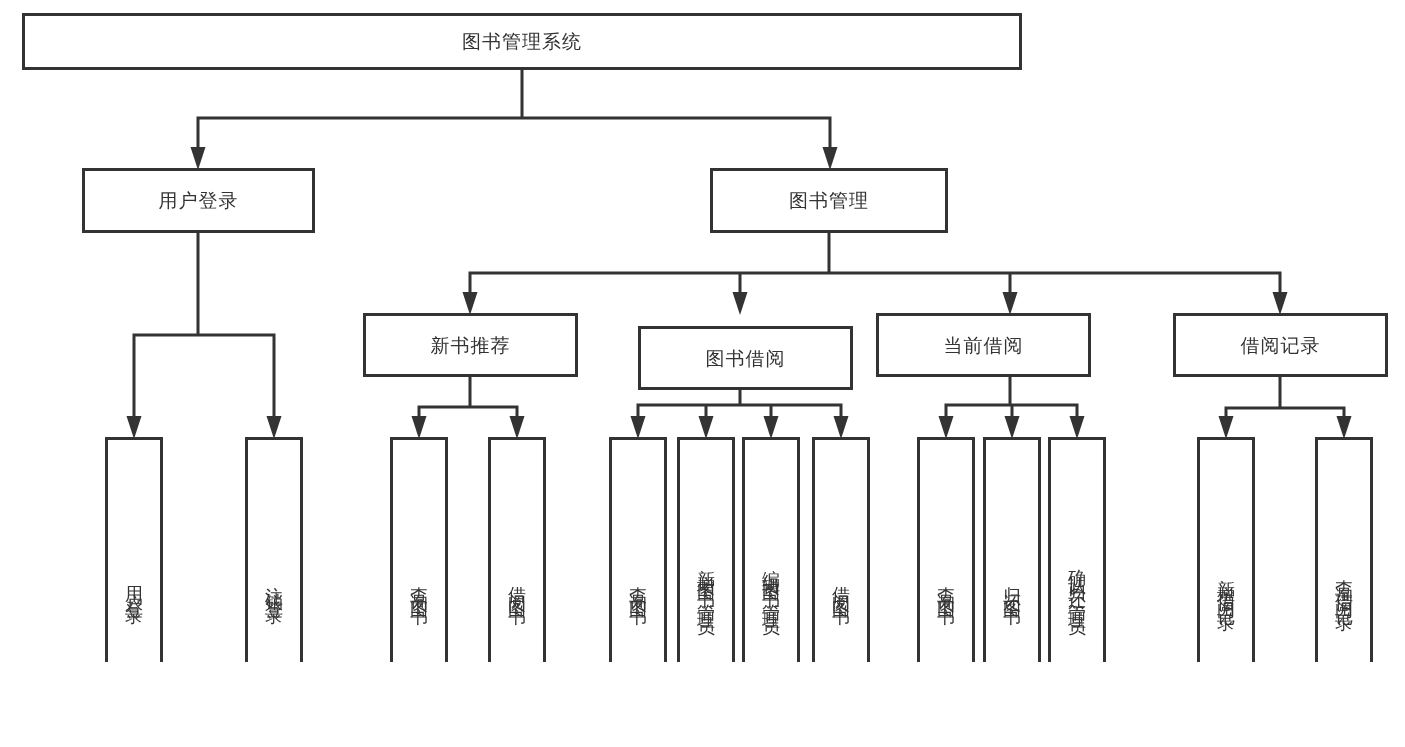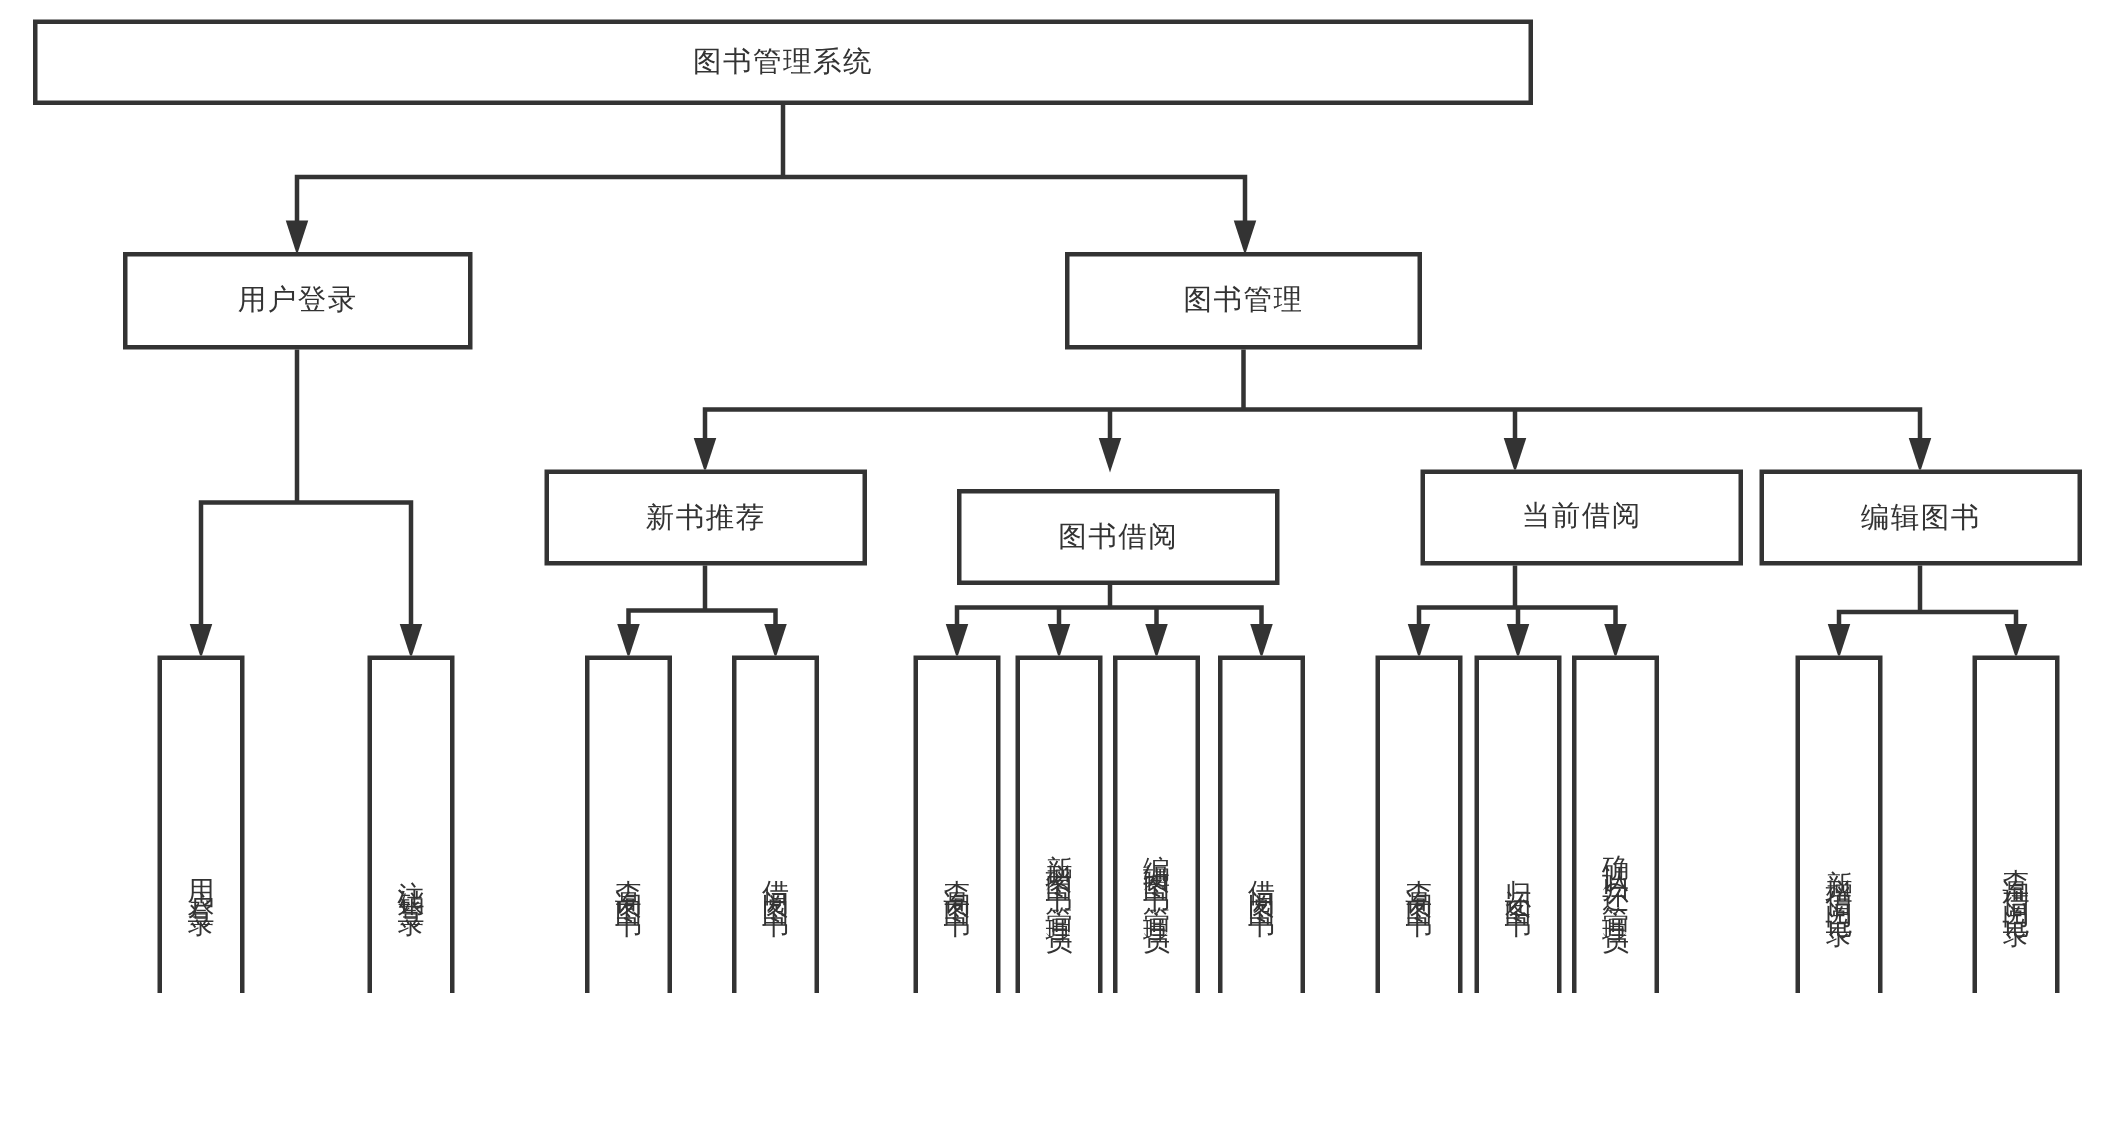--- a/index.html
+++ b/index.html
@@ -22,21 +22,21 @@
     position:absolute;left:1183px;top:712px;z-index:5;
     font-size:21px;letter-spacing:1px;color:rgba(197,201,206,0.95);
     white-space:nowrap;
   }
   
   .n-root{left:22px;top:13px;width:1000px;height:57px;}
   .n-login{left:82px;top:168px;width:233px;height:65px;}
   .n-mgmt{left:710px;top:168px;width:238px;height:65px;}
   .n-newbooks{left:363px;top:313px;width:215px;height:64px;}
   .n-borrow{left:638px;top:313px;width:215px;height:64px;margin-top:13px;}
-  .n-current{left:947px;top:313px;width:215px;height:64px;font-family:Liberation Mono, monospace;}
+  .n-current{left:876px;top:313px;width:215px;height:64px;}
   .n-records{left:1173px;top:313px;width:215px;height:64px;}
   .leaf{top:437px;width:58px;height:298px;}
   .l-1a{left:105px;} .l-1b{left:245px;}
   .l-2a{left:390px;} .l-2b{left:488px;}
   .l-3a{left:609px;} .l-3b{left:677px;} .l-3c{left:742px;} .l-3d{left:812px;}
   .l-4a{left:917px;} .l-4b{left:983px;} .l-4c{left:1048px;}
   .l-5a{left:1197px;} .l-5b{left:1315px;}
 </style>
 </head>
 <body>
@@ -77,21 +77,21 @@
   </svg>
 
   <div class="box h n-root">图书管理系统</div>
 
   <div class="box h n-login">用户登录</div>
   <div class="box h n-mgmt">图书管理</div>
 
   <div class="box h n-newbooks">新书推荐</div>
   <div class="box h n-borrow">图书借阅</div>
   <div class="box h n-current">当前借阅</div>
-  <div class="box h n-records">编辑图书</div>
+  <div class="box h n-records">借阅记录</div>
 
   <div class="box v leaf l-1a">用户登录</div>
   <div class="box v leaf l-1b">注销登录</div>
 
   <div class="box v leaf l-2a">查询图书</div>
   <div class="box v leaf l-2b">借阅图书</div>
 
   <div class="box v leaf l-3a">查询图书</div>
   <div class="box v leaf l-3b">新增图书（管理员）</div>
   <div class="box v leaf l-3c">编辑图书（管理员）</div>

